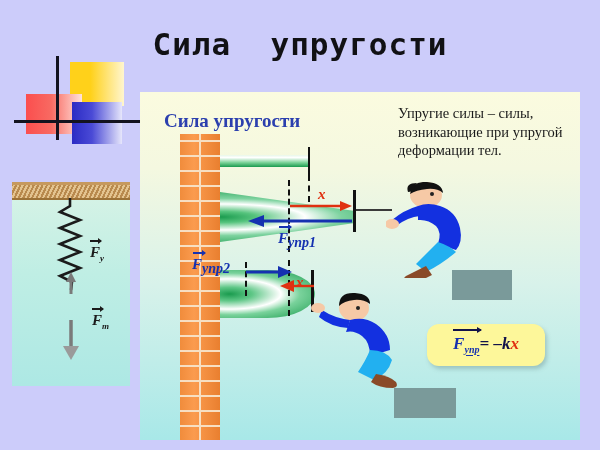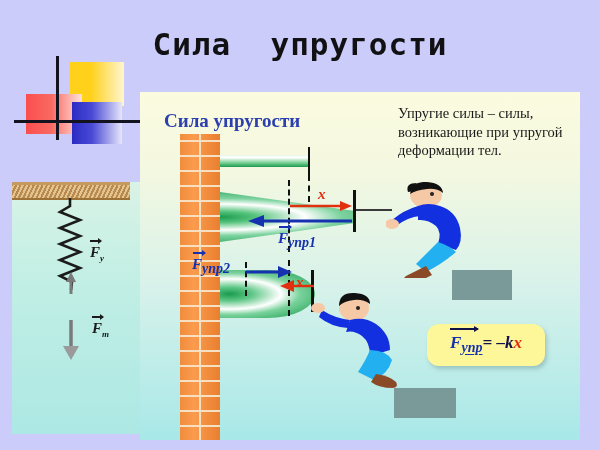--- a/index.html
+++ b/index.html
@@ -28,24 +28,23 @@
     background:linear-gradient(90deg,#ffd11a 0%,#ffd11a 38%,#fff6cf 100%);}
   #logo .red{left:12px;top:38px;width:56px;height:40px;
     background:linear-gradient(90deg,#fb4e4e 0%,#f86a62 45%,#ffe2dc 100%);}
   #logo .blue{left:58px;top:46px;width:50px;height:42px;
     background:linear-gradient(90deg,#2b2bc4 0%,#4a4ad6 40%,#e6e6fb 100%);}
   #logo .vline{left:42px;top:0px;width:3px;height:84px;background:#13131f;}
   #logo .hline{left:0px;top:64px;width:140px;height:3px;background:#13131f;}
 
   
   #left-panel{
-    position:absolute;left:12px;top:182px;width:118px;height:252px;
+    position:absolute;left:12px;top:182px;width:118px;height:204px;
     background:linear-gradient(180deg,#d9f3e6 0%,#bfeee4 45%,#ade8e4 100%);
     overflow:hidden;
-    padding-left:15px;
   }
   #left-ceiling{
     position:absolute;left:0;top:0;width:118px;height:16px;
     background:repeating-linear-gradient(115deg,#b98a4e 0 2px,#e3c38f 2px 4px);
     border-bottom:2px solid #9c7237;
   }
   #left-ceiling .bump{
     position:absolute;top:-5px;width:100%;height:8px;
     background:radial-gradient(ellipse at 30% 100%,#c6995e 40%,transparent 41%),
                radial-gradient(ellipse at 72% 100%,#c6995e 40%,transparent 41%);
@@ -168,21 +167,21 @@
     position:absolute;left:287px;top:232px;width:118px;height:42px;
     background:#fdf79a;border-radius:12px;
     box-shadow:2px 3px 4px rgba(90,120,120,.35);
     display:flex;align-items:center;justify-content:center;
   }
   #formula{
     font-family:"Liberation Serif",serif;font-style:italic;font-weight:bold;
     font-size:17px;color:#12124a;white-space:nowrap;position:relative;
   }
   #formula .fu{color:#1531b0;position:relative;}
-  #formula .sub{font-size:14px;vertical-align:sub;text-decoration:underline;}
+  #formula .sub{font-size:10px;vertical-align:sub;text-decoration:underline;}
   #formula .xr{color:#e03010;}
   #formula .vb{position:absolute;left:0;top:-5px;width:28px;height:2px;background:#12124a;}
   #formula .vb:after{content:"";position:absolute;right:-1px;top:-2px;
     border-left:5px solid #12124a;border-top:3px solid transparent;border-bottom:3px solid transparent;}
 </style>
 </head>
 <body>
 
 <div id="slide-title">Сила  упругости</div>
 
@@ -211,21 +210,21 @@
   <div class="lbl-F" style="left:78px;top:62px;">
     <span style="position:relative;"><span class="vecbar"></span>F</span><span class="sub">у</span>
   </div>
 
 
   <svg width="118" height="196" style="position:absolute;left:0;top:0;">
     <line x1="59" y1="138" x2="59" y2="168" stroke="#7a7a7a" stroke-width="3.5"></line>
     <polygon points="59,178 51,164 67,164" fill="#9a9a9a"></polygon>
   </svg>
 
-  <div class="lbl-F" style="left:80px;top:138px;">
+  <div class="lbl-F" style="left:80px;top:130px;">
     <span style="position:relative;"><span class="vecbar"></span>F</span><span class="sub">т</span>
   </div>
 </div>
 
 <div id="main-panel">
 
   <div id="panel-heading">Сила упругости</div>
   <div id="definition">Упругие силы – силы, возникающие при упругой деформации тел.</div>
 
   <div id="wall"></div>

